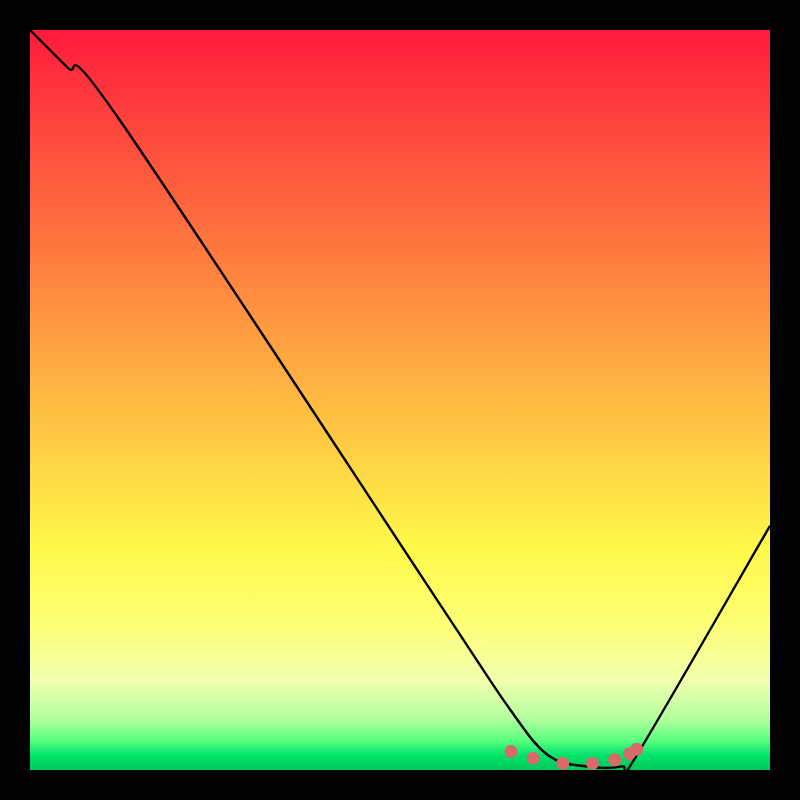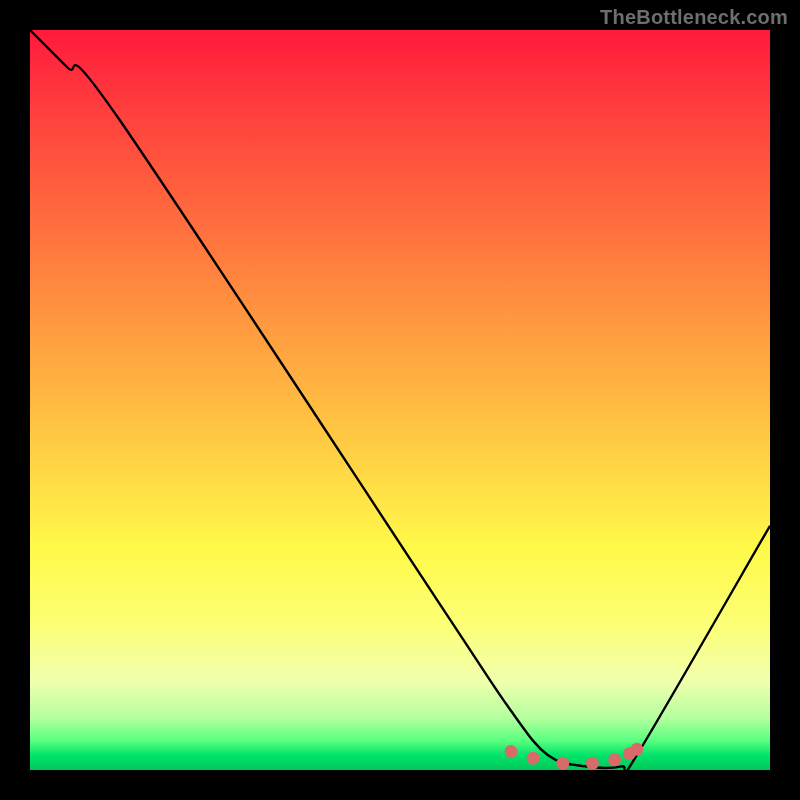--- a/index.html
+++ b/index.html
@@ -54,21 +54,20 @@
     left: 0;
     top: 0;
     width: 740px;
     height: 740px;
   }
 </style>
 </head>
 <body>
 
 <div class="frame">
-  <div class="watermark">TheBottleneck.com</div>
 
   <div class="plot">
     <svg class="curve" viewBox="0 0 740 740" preserveAspectRatio="none">
       <path fill="none" stroke="#000" stroke-width="2.4" d="M 0 0 C 6.166666666666667 6.166666666666667 22.200000000000003 22.20000000000001 37 37 C 51.8 51.79999999999999 27.13333333333332 -4.263256414560601e-14 88.8 88.79999999999995 C 150.46666666666667 177.59999999999997 341.6333333333334 471.13333333333327 407.00000000000006 569.8 C 472.36666666666673 668.4666666666666 462.5 654.9 481 680.8 C 499.5 706.6999999999999 505.6666666666667 715.95 518 725.2 C 530.3333333333334 734.45 542.6666666666666 734.4499999999999 555 736.3 C 567.3333333333334 738.15 583.3666666666667 738.15 592 736.3 C 600.6333333333333 734.4499999999999 582.1333333333333 765.2833333333334 606.8 725.2 C 631.4666666666666 685.1166666666667 717.8 534.0333333333333 740 495.79999999999995"></path>
       <g>
           <circle cx="481" cy="721.5" r="6.5" fill="#d86a6a"></circle>
           <circle cx="503.20000000000005" cy="728.16" r="6.5" fill="#d86a6a"></circle>
           <circle cx="532.8" cy="733.34" r="6.5" fill="#d86a6a"></circle>
           <circle cx="562.4" cy="733.34" r="6.5" fill="#d86a6a"></circle>
           <circle cx="584.6" cy="729.64" r="6.5" fill="#d86a6a"></circle>

